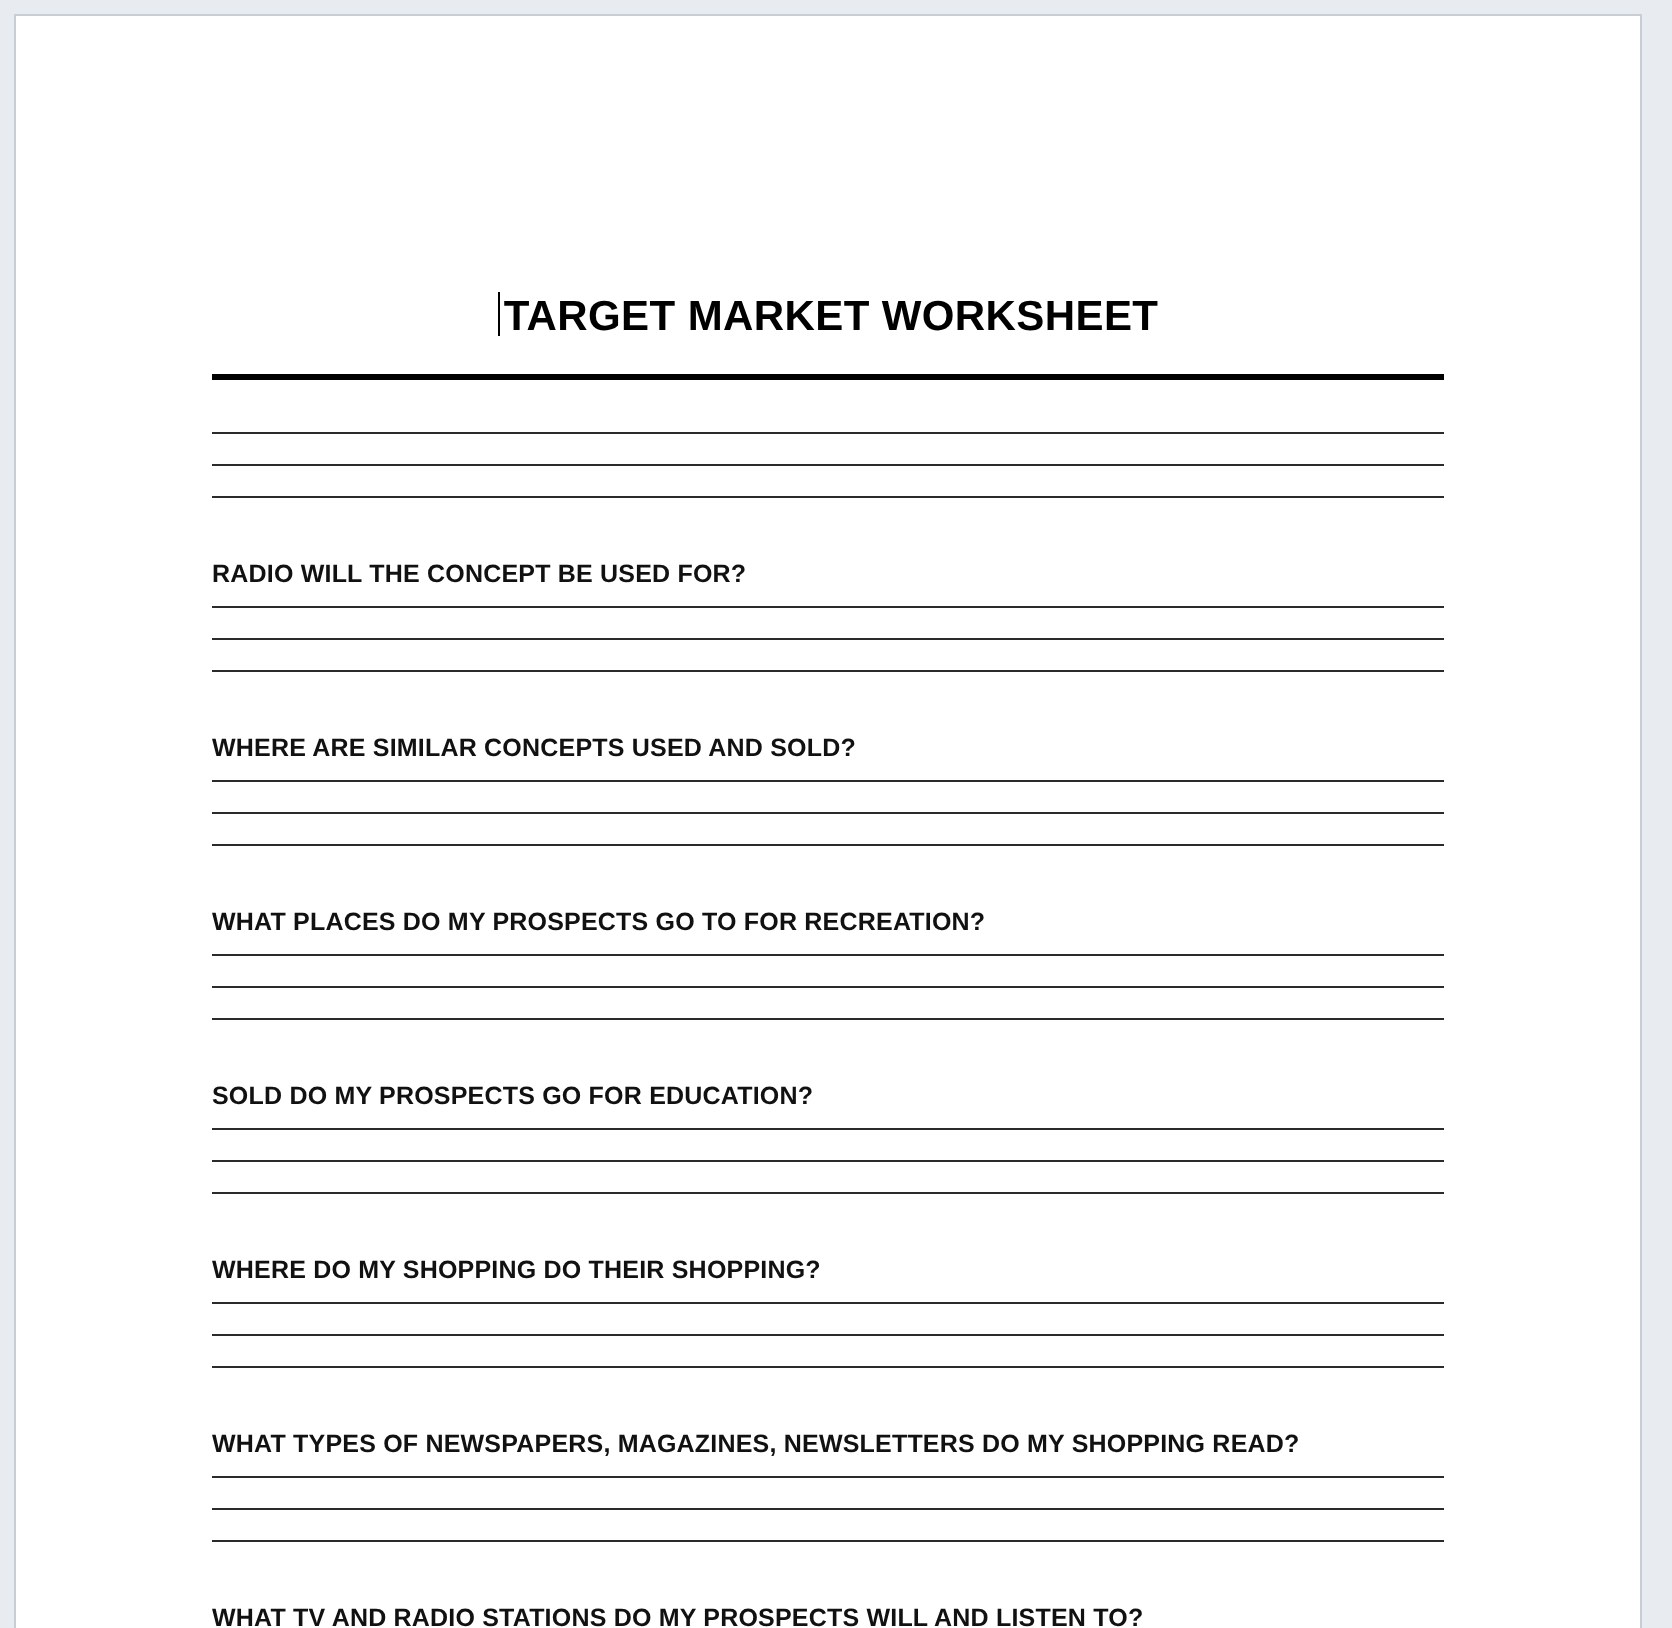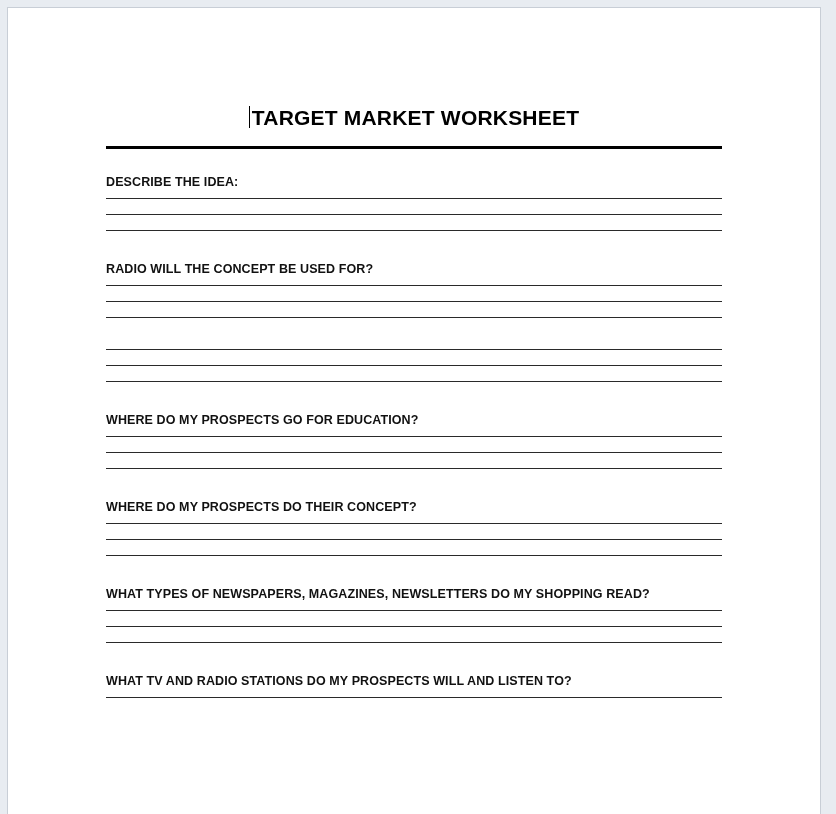--- a/index.html
+++ b/index.html
@@ -36,20 +36,21 @@
     top: 0;
     width: 812px;
     padding-top: 95px;
   }
 
   .doc-title-row {
     display: flex;
     justify-content: center;
     align-items: baseline;
     padding: 0 96px;
+    margin-top: 40px;
   }
 
   .caret {
     display: inline-block;
     width: 1px;
     height: 22px;
     background: #000;
     margin-right: 2px;
     position: relative;
     top: 3px;
@@ -110,57 +111,65 @@
       <div class="doc-title-row">
         <span class="caret"></span>
         <span class="doc-title">TARGET MARKET WORKSHEET</span>
       </div>
 
       <div class="title-rule"></div>
 
       <div class="content">
 
         <div class="q-block">
-          <div class="q-label">DESCRIBE THE IDEA:</div>
           <div class="answer-lines">
             <div class="answer-line first"></div>
             <div class="answer-line"></div>
             <div class="answer-line"></div>
           </div>
         </div>
 
         <div class="q-block">
           <div class="q-label">RADIO WILL THE CONCEPT BE USED FOR?</div>
           <div class="answer-lines">
             <div class="answer-line first"></div>
             <div class="answer-line"></div>
             <div class="answer-line"></div>
           </div>
         </div>
 
-
         <div class="q-block">
+          <div class="q-label">WHERE ARE SIMILAR CONCEPTS USED AND SOLD?</div>
           <div class="answer-lines">
             <div class="answer-line first"></div>
             <div class="answer-line"></div>
             <div class="answer-line"></div>
           </div>
         </div>
 
         <div class="q-block">
-          <div class="q-label">WHERE DO MY PROSPECTS GO FOR EDUCATION?</div>
+          <div class="q-label">WHAT PLACES DO MY PROSPECTS GO TO FOR RECREATION?</div>
           <div class="answer-lines">
             <div class="answer-line first"></div>
             <div class="answer-line"></div>
             <div class="answer-line"></div>
           </div>
         </div>
 
         <div class="q-block">
-          <div class="q-label">WHERE DO MY PROSPECTS DO THEIR CONCEPT?</div>
+          <div class="q-label">SOLD DO MY PROSPECTS GO FOR EDUCATION?</div>
+          <div class="answer-lines">
+            <div class="answer-line first"></div>
+            <div class="answer-line"></div>
+            <div class="answer-line"></div>
+          </div>
+        </div>
+
+        <div class="q-block">
+          <div class="q-label">WHERE DO MY SHOPPING DO THEIR SHOPPING?</div>
           <div class="answer-lines">
             <div class="answer-line first"></div>
             <div class="answer-line"></div>
             <div class="answer-line"></div>
           </div>
         </div>
 
         <div class="q-block">
           <div class="q-label">WHAT TYPES OF NEWSPAPERS, MAGAZINES, NEWSLETTERS DO MY SHOPPING READ?</div>
           <div class="answer-lines">

